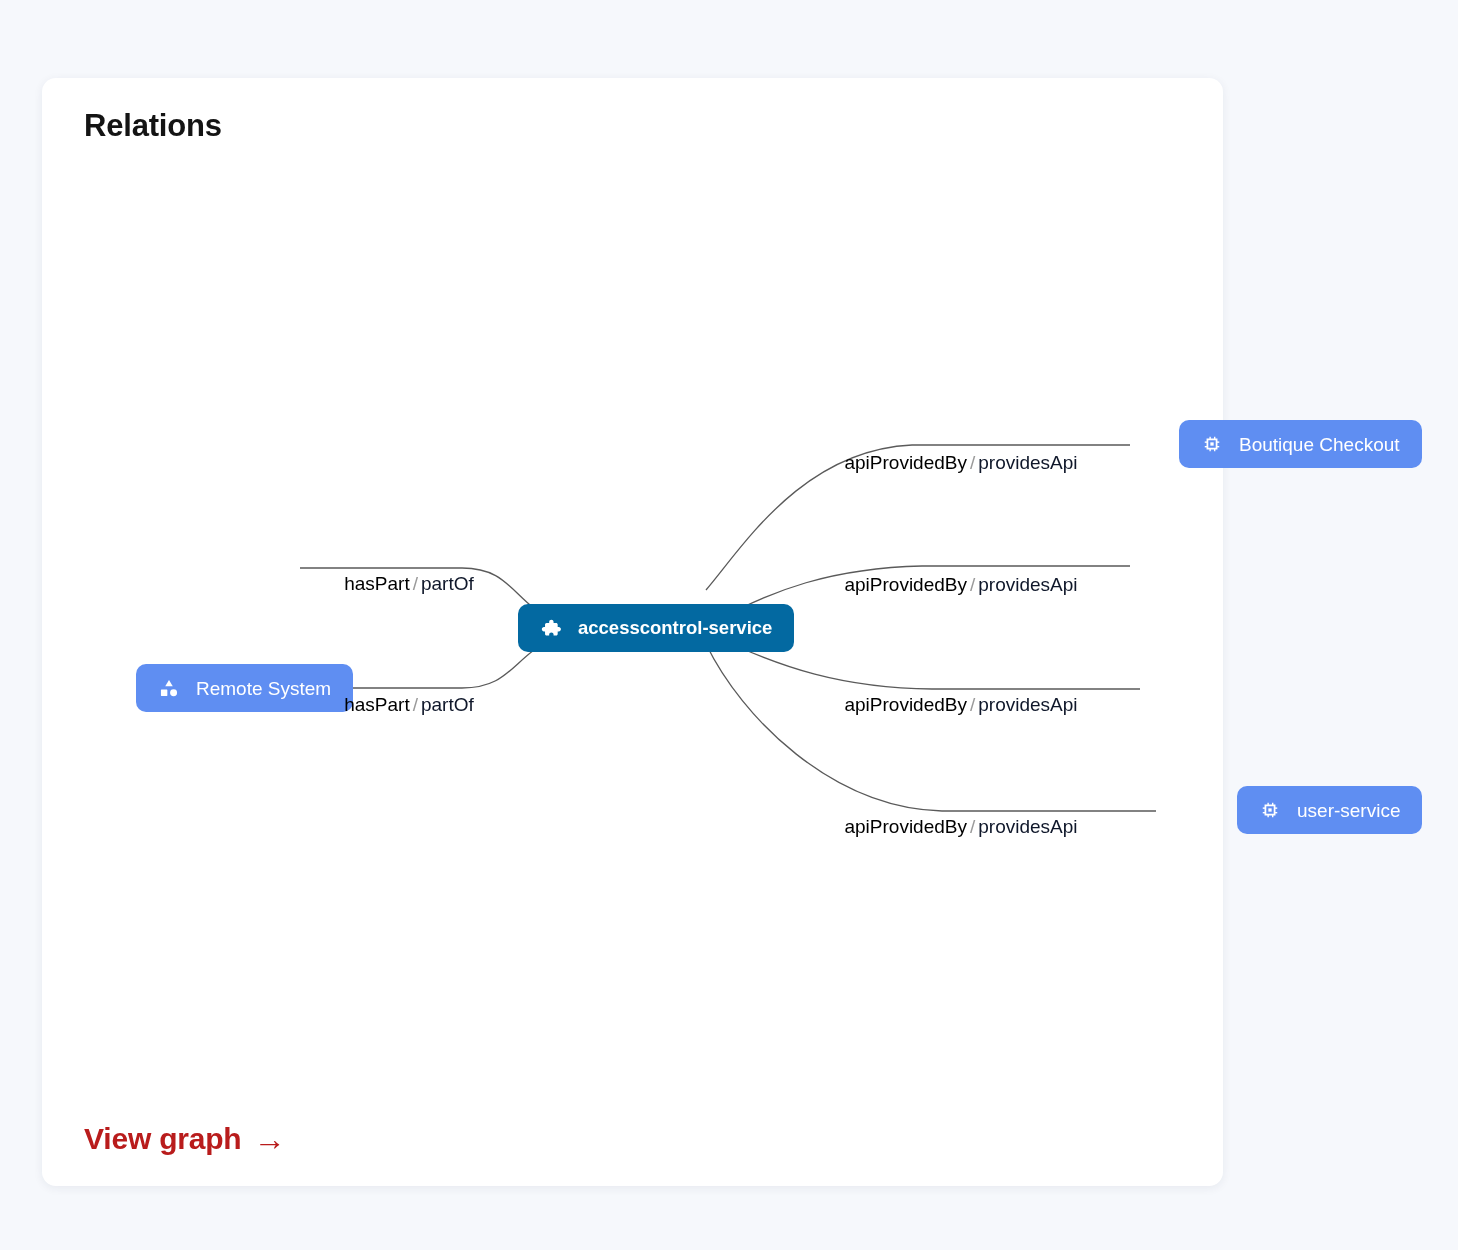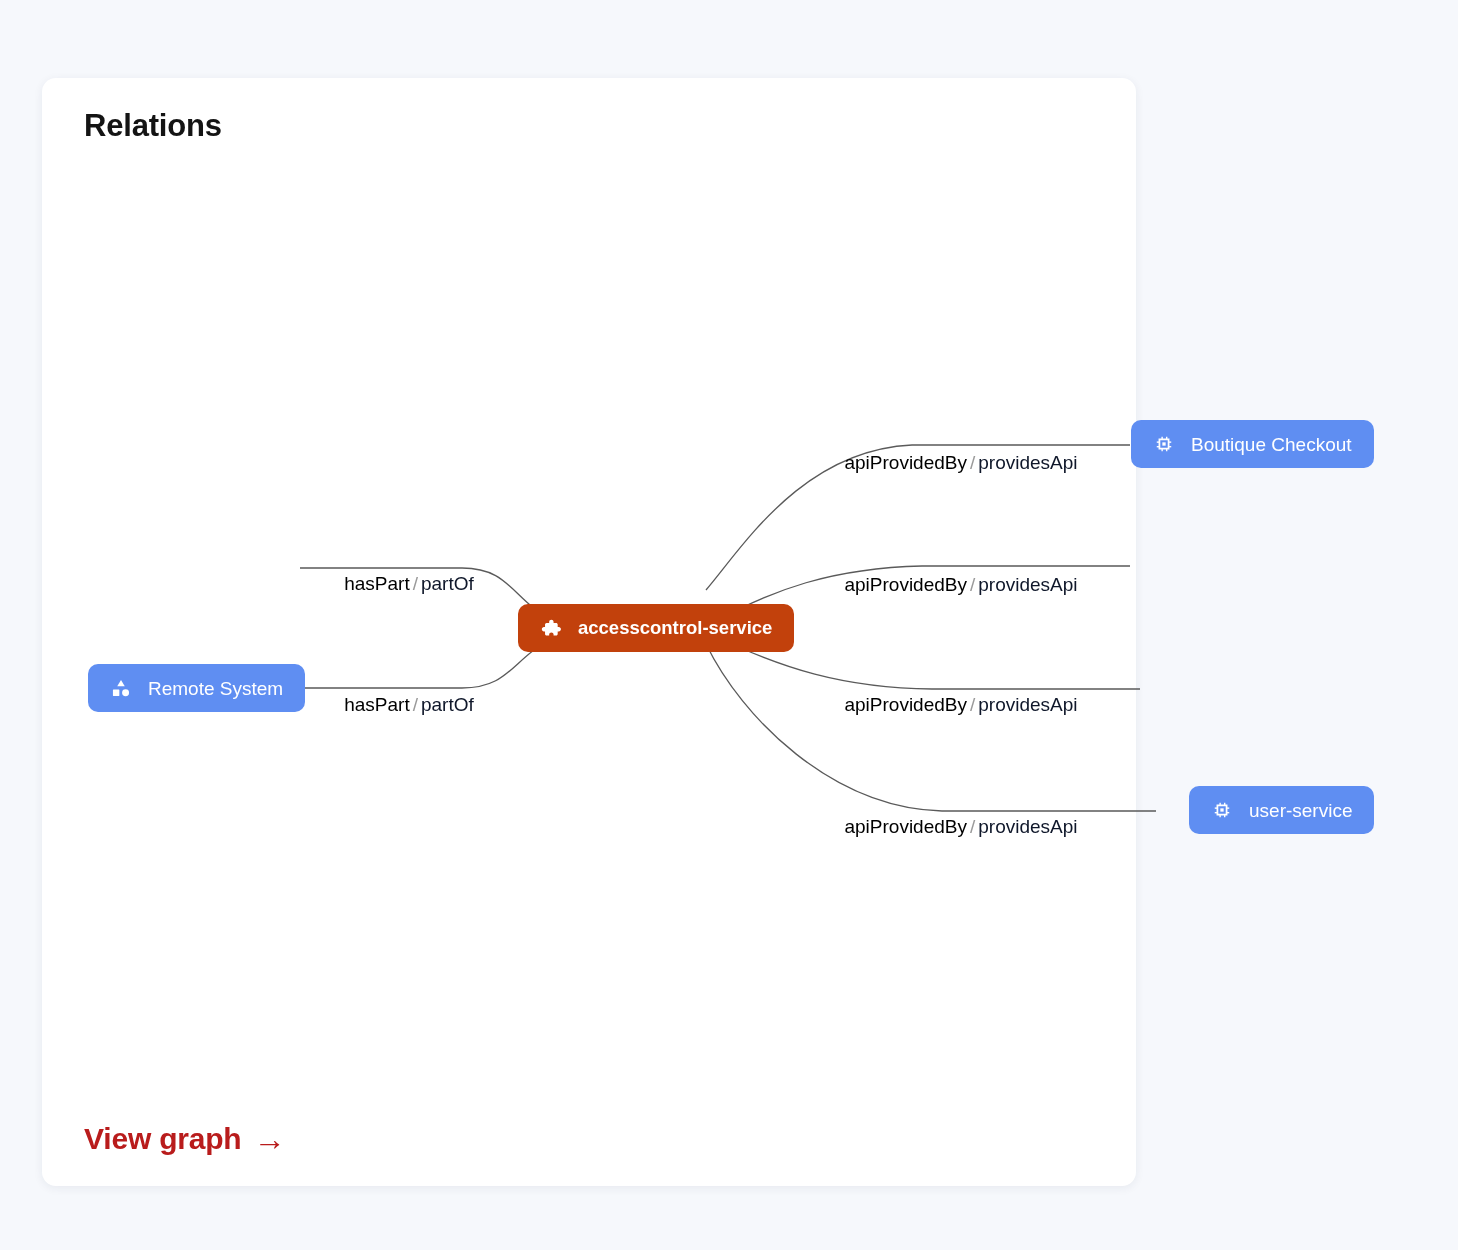--- a/index.html
+++ b/index.html
@@ -12,21 +12,21 @@
     position: relative;
     width: 1458px;
     height: 1250px;
     background: #f6f8fc;
     overflow: hidden;
   }
   #card {
     position: absolute;
     left: 42px;
     top: 78px;
-    width: 1094px;
+    width: 1181px;
     height: 1108px;
     background: #ffffff;
     border-radius: 14px;
     box-shadow: 0 2px 10px rgba(30, 40, 70, 0.07);
   }
   #card-title {
     position: absolute;
     left: 42px;
     top: 30px;
     font-size: 31px;
@@ -70,23 +70,24 @@
     margin-right: 16px;
   }
   .node .node-label {
     font-size: 19px;
     color: #ffffff;
     line-height: 1;
   }
   .node.kind-system,
   .node.kind-component {
     background: #5f8ef2;
+    margin-left: 48px;
   }
   .node.kind-api {
-    background: #c2410c;
+    background: #0369a1;
   }
   .node.kind-api .node-label {
     font-weight: bold;
     font-size: 18.5px;
   }
   .edge-label {
     position: absolute;
     font-size: 19px;
     white-space: nowrap;
     transform: translate(-50%, -50%);

